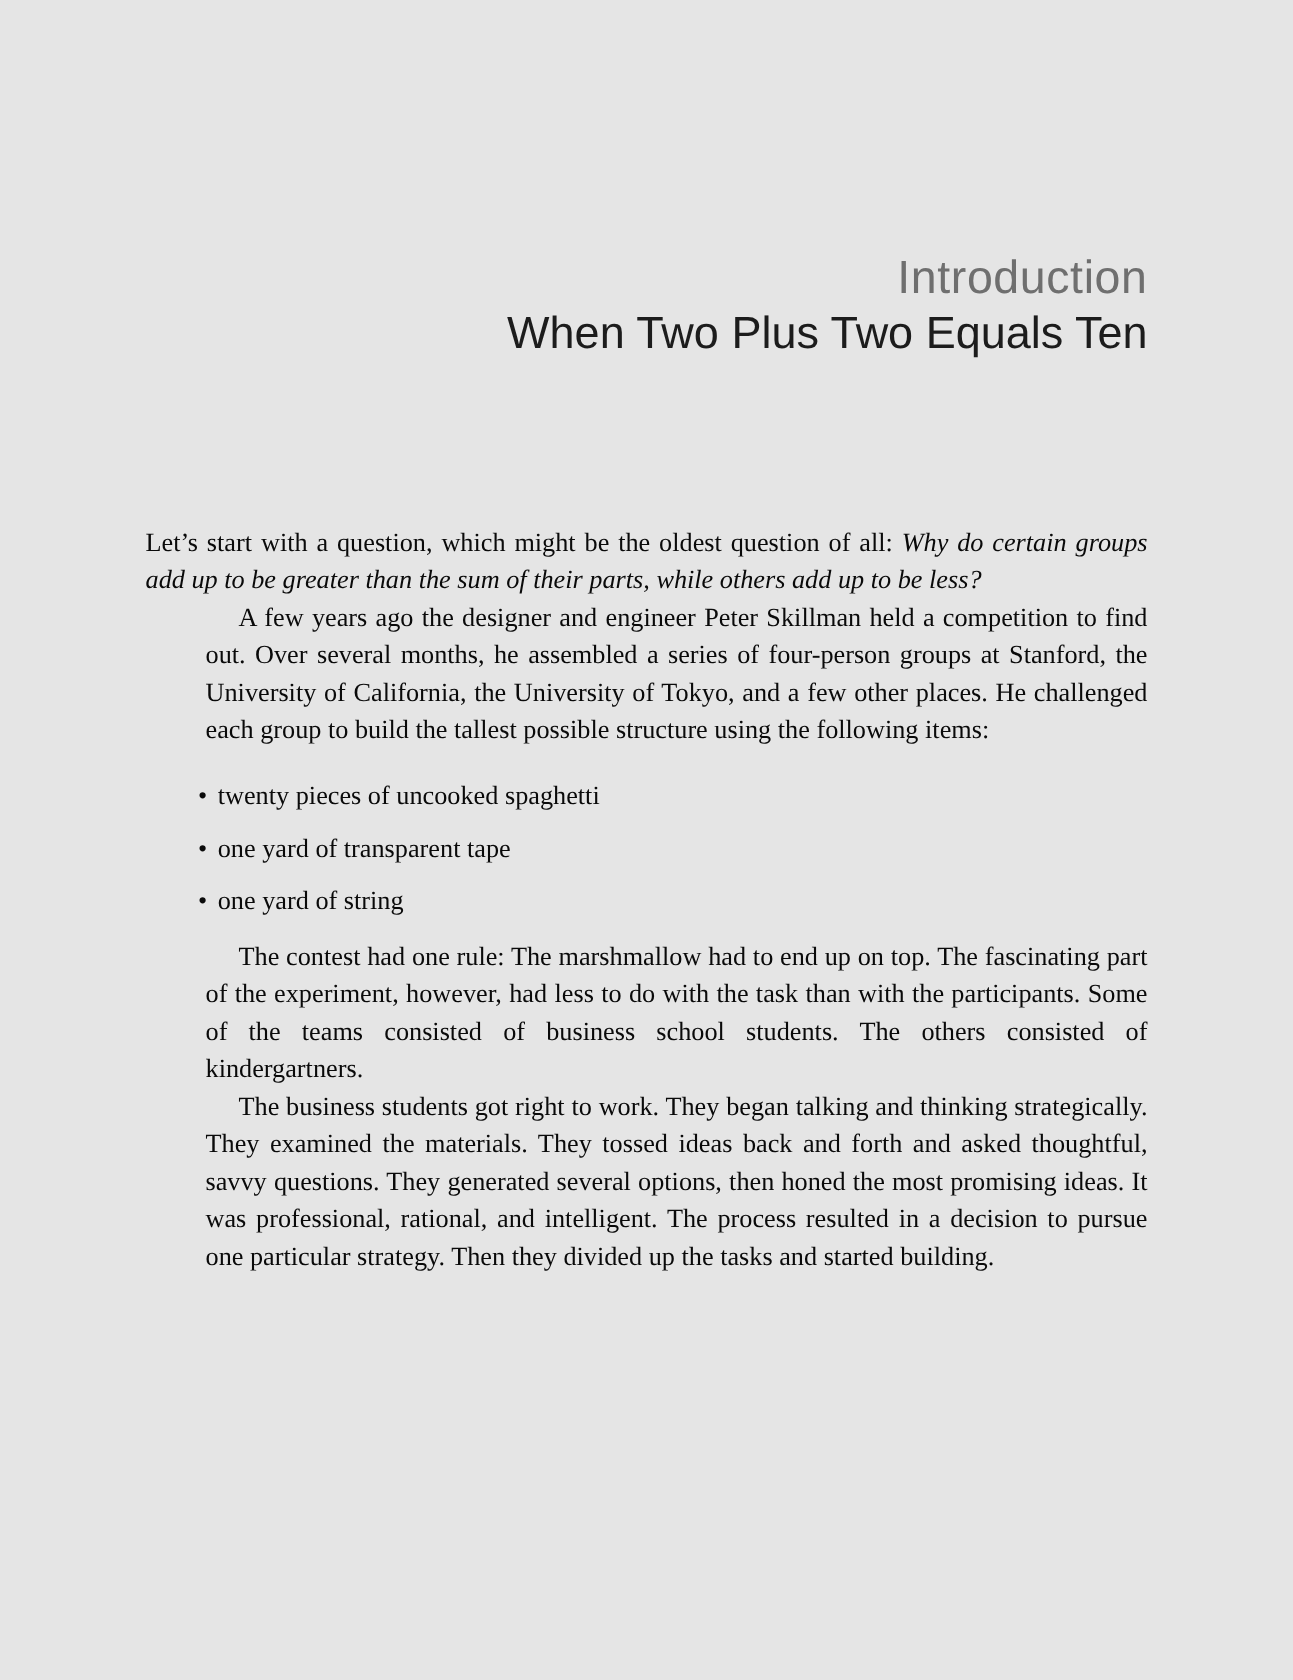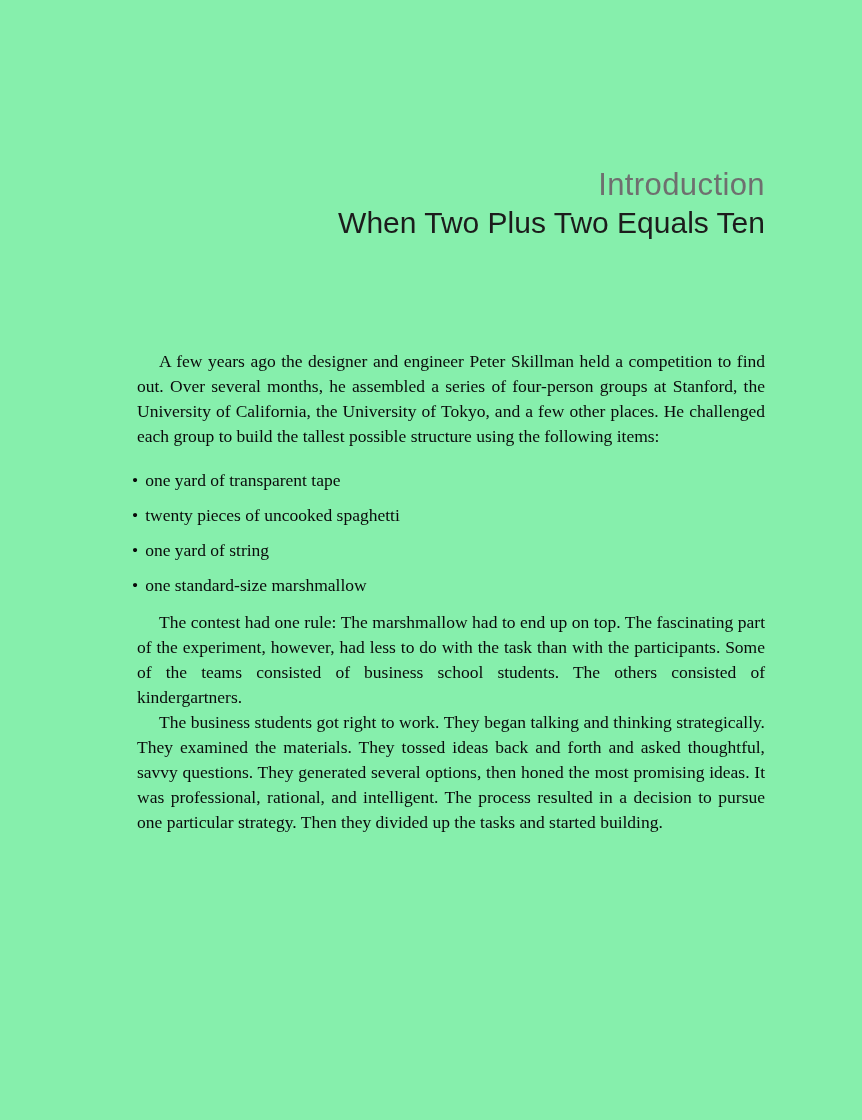--- a/index.html
+++ b/index.html
@@ -10,21 +10,21 @@
   body {
     width: 862px;
     height: 1120px;
     overflow: hidden;
   }
   .page {
     box-sizing: border-box;
     width: 862px;
     height: 1120px;
     padding: 168px 97px 0 97px;
-    background: #86efac;
+    background: #e5e5e5;
   }
   .chapter-heading {
     text-align: right;
   }
   .kicker {
     font-family: "Liberation Sans", sans-serif;
     font-size: 31px;
     line-height: 34px;
     font-weight: 400;
     color: #6f6f6f;
@@ -77,35 +77,33 @@
 
 <div class="page">
 
   <header class="chapter-heading">
     <div class="kicker">Introduction</div>
     <h1 class="title">When Two Plus Two Equals Ten</h1>
   </header>
 
   <main class="body-text">
 
+    <p class="para no-indent"><span>Let’s start with a question, which might be the oldest question of all: </span><em>Why do certain groups add up to be greater than the sum of their parts, while others add up to be less?</em></p>
 
     <p class="para indent">A few years ago the designer and engineer Peter Skillman held a competition to find out. Over several months, he assembled a series of four-person groups at Stanford, the University of California, the University of Tokyo, and a few other places. He challenged each group to build the tallest possible structure using the following items:</p>
 
     <ul class="materials-list">
       <li class="list-item">
+        <span class="bullet">•</span><span class="item-text">twenty pieces of uncooked spaghetti</span>
+      </li>
+      <li class="list-item">
         <span class="bullet">•</span><span class="item-text">one yard of transparent tape</span>
       </li>
       <li class="list-item">
-        <span class="bullet">•</span><span class="item-text">twenty pieces of uncooked spaghetti</span>
-      </li>
-      <li class="list-item">
         <span class="bullet">•</span><span class="item-text">one yard of string</span>
-      </li>
-      <li class="list-item">
-        <span class="bullet">•</span><span class="item-text">one standard-size marshmallow</span>
       </li>
     </ul>
 
     <p class="para indent">The contest had one rule: The marshmallow had to end up on top. The fascinating part of the experiment, however, had less to do with the task than with the participants. Some of the teams consisted of business school students. The others consisted of kindergartners.</p>
 
     <p class="para indent">The business students got right to work. They began talking and thinking strategically. They examined the materials. They tossed ideas back and forth and asked thoughtful, savvy questions. They generated several options, then honed the most promising ideas. It was professional, rational, and intelligent. The process resulted in a decision to pursue one particular strategy. Then they divided up the tasks and started building.</p>
 
 
   </main>
 

